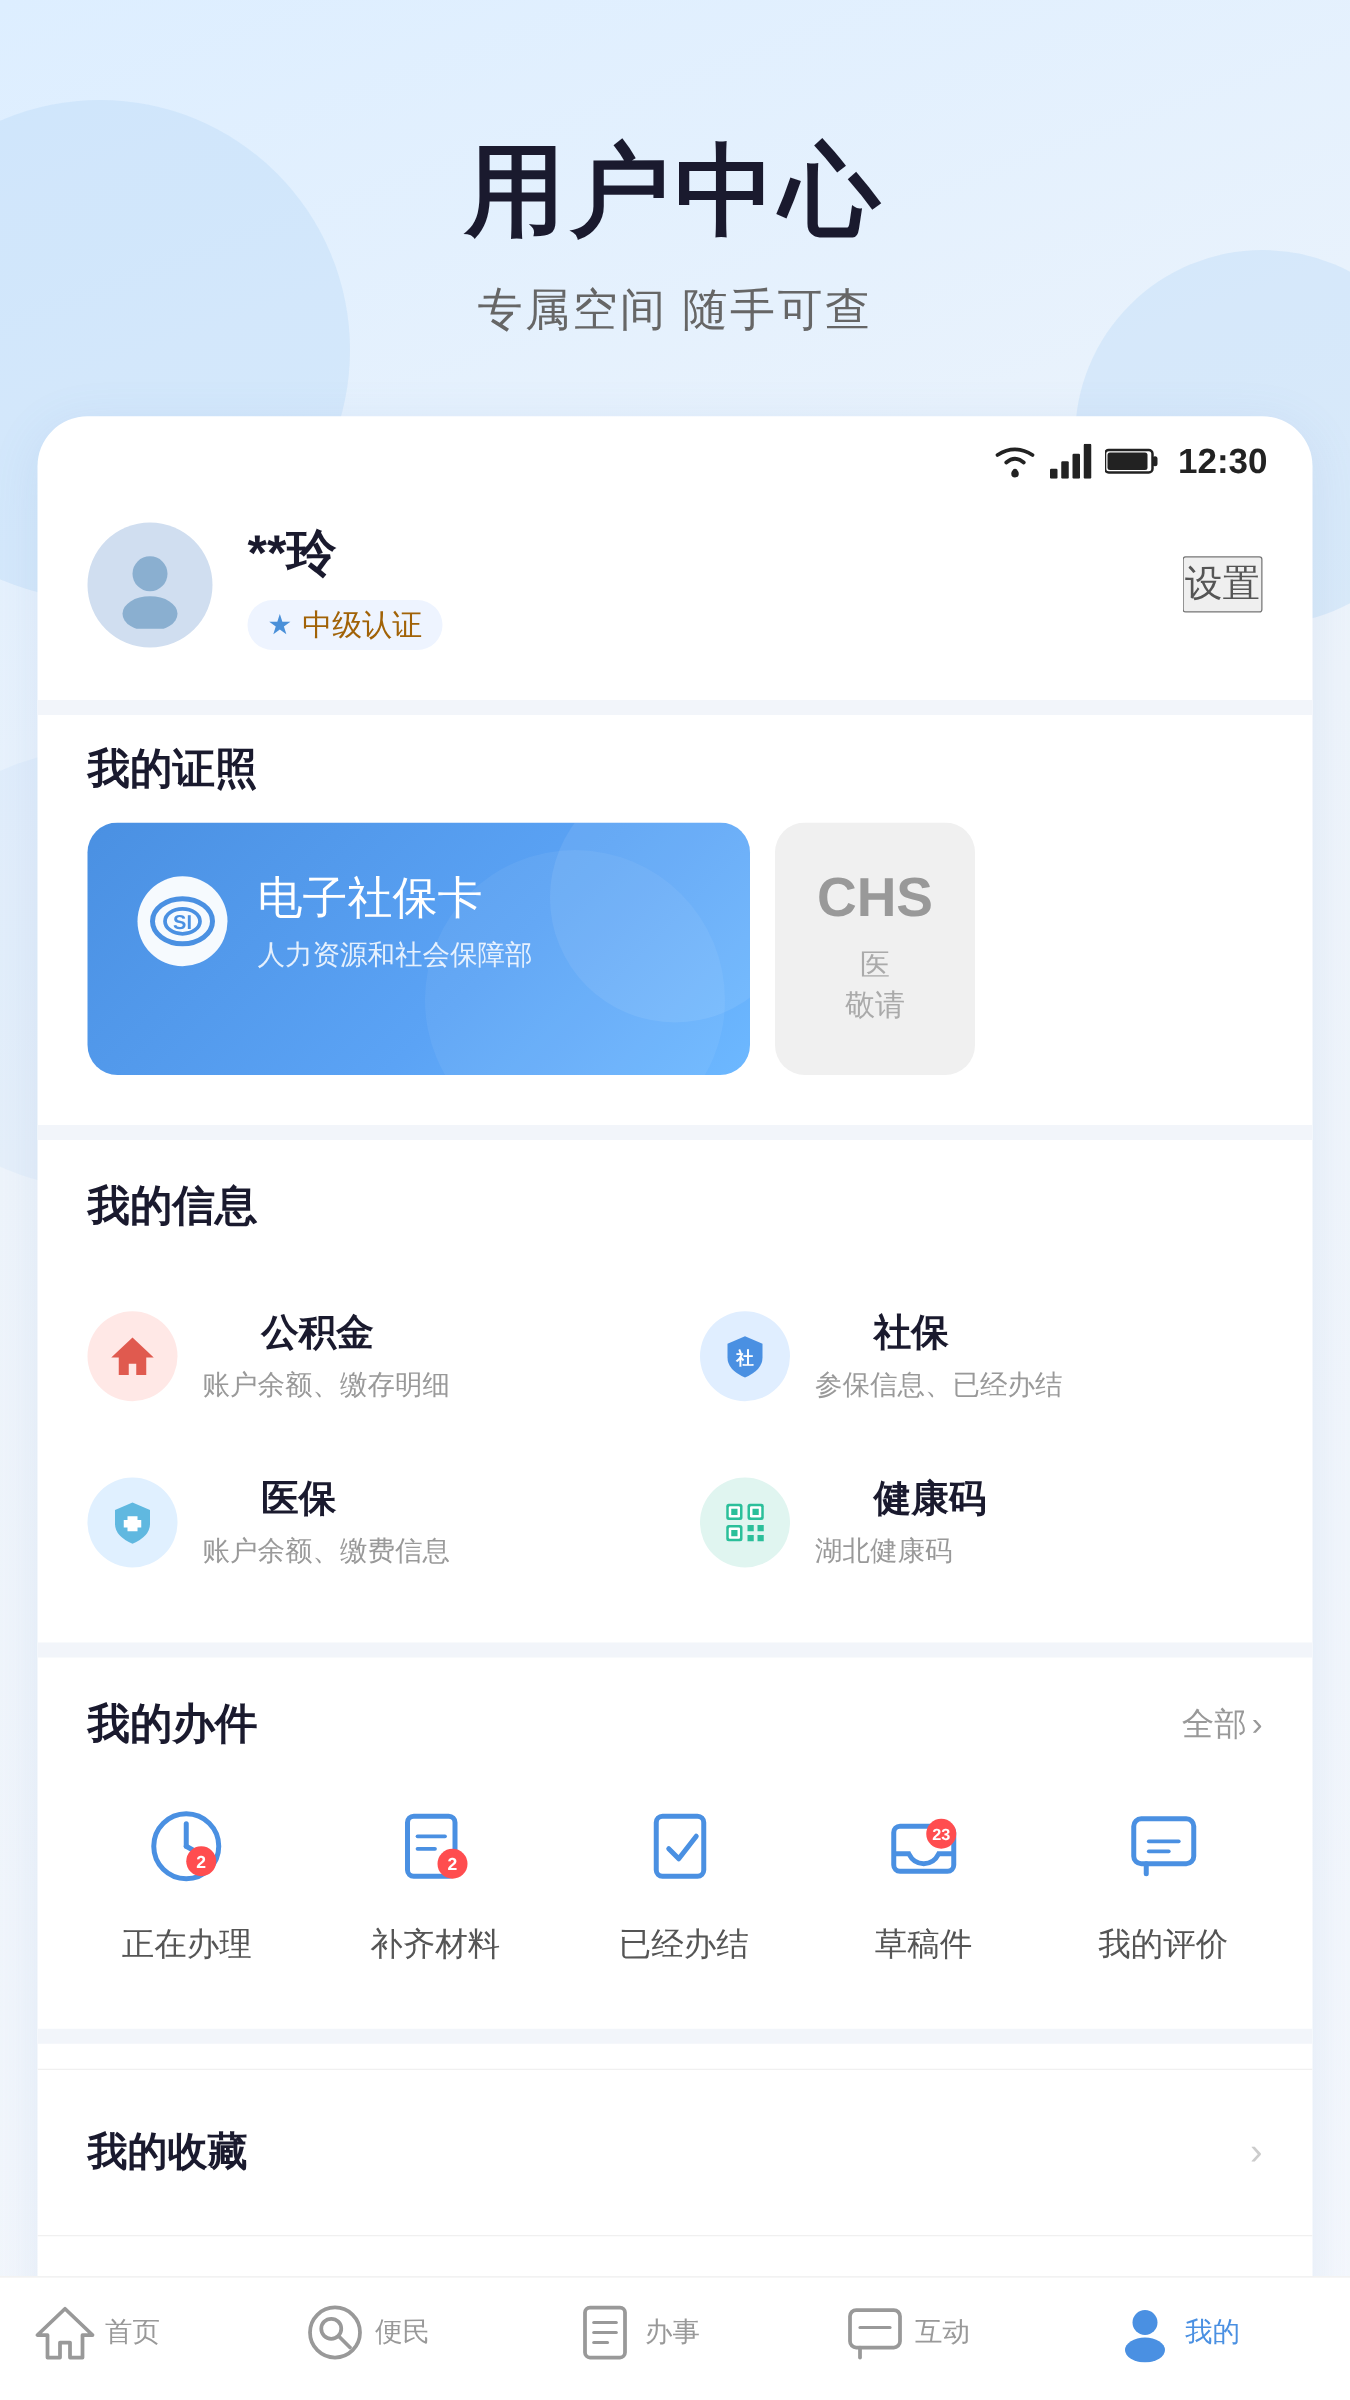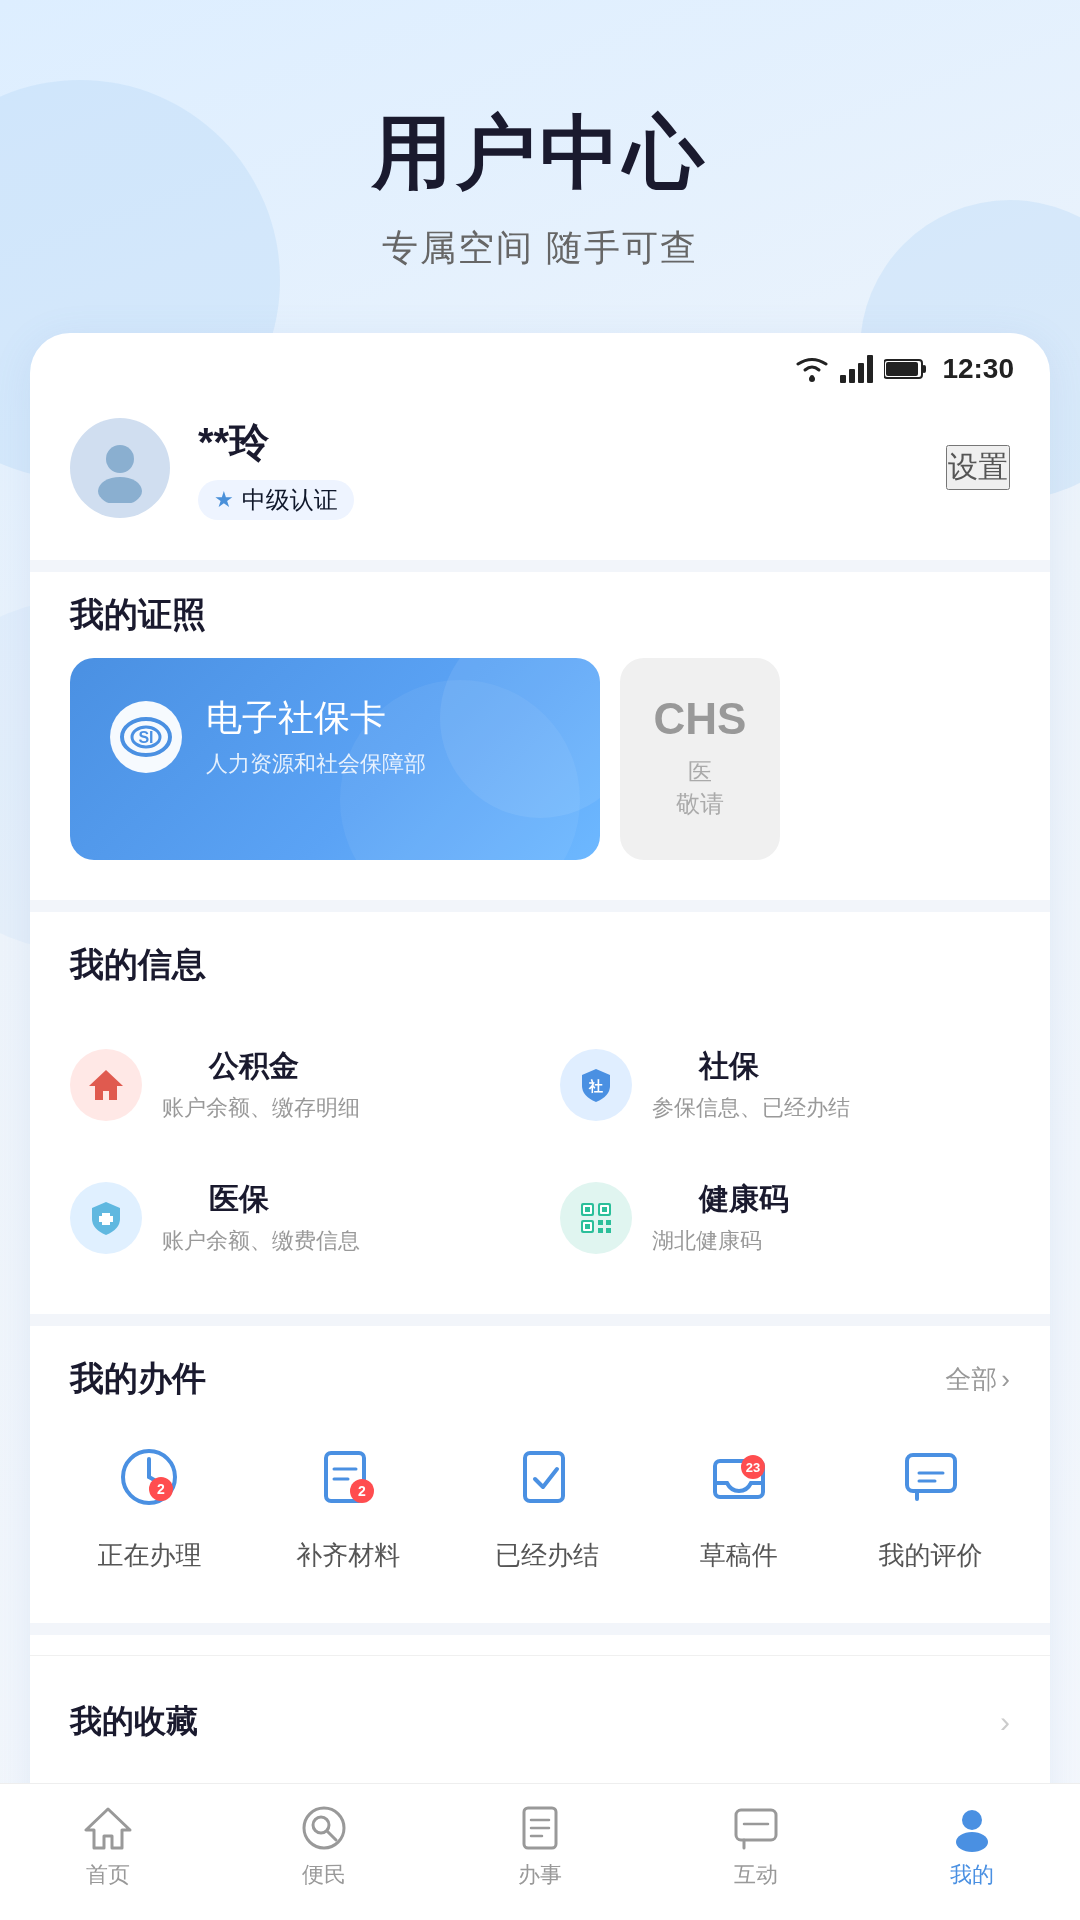--- a/index.html
+++ b/index.html
@@ -113,21 +113,21 @@
       background: #eef4ff;
       border-radius: 20px;
       padding: 4px 16px;
     }
     .cert-star {
       color: #4a90d9;
       font-size: 22px;
     }
     .cert-text {
       font-size: 24px;
-      color: #0f172a;
+      color: #a16207;
     }
     .settings-btn {
       font-size: 30px;
       color: #555;
       cursor: pointer;
     }
 
     
     .section-title {
       font-size: 34px;
@@ -359,21 +359,21 @@
       background: #fff;
       border-top: 1px solid #eee;
       display: flex;
       justify-content: space-around;
       align-items: center;
       padding: 20px 0 30px;
       z-index: 100;
     }
     .nav-item {
       display: flex;
-      flex-direction: column;
+      flex-direction: row;
       align-items: center;
       gap: 8px;
       cursor: pointer;
       min-width: 160px;
       text-align: right;
     }
     .nav-label {
       font-size: 22px;
       color: #999;
     }

